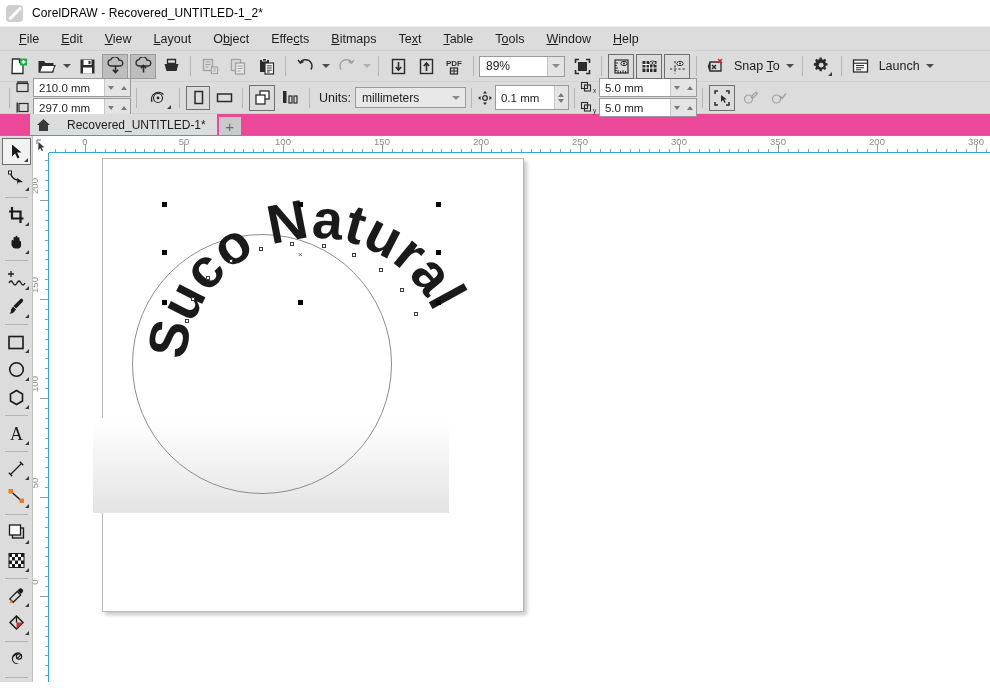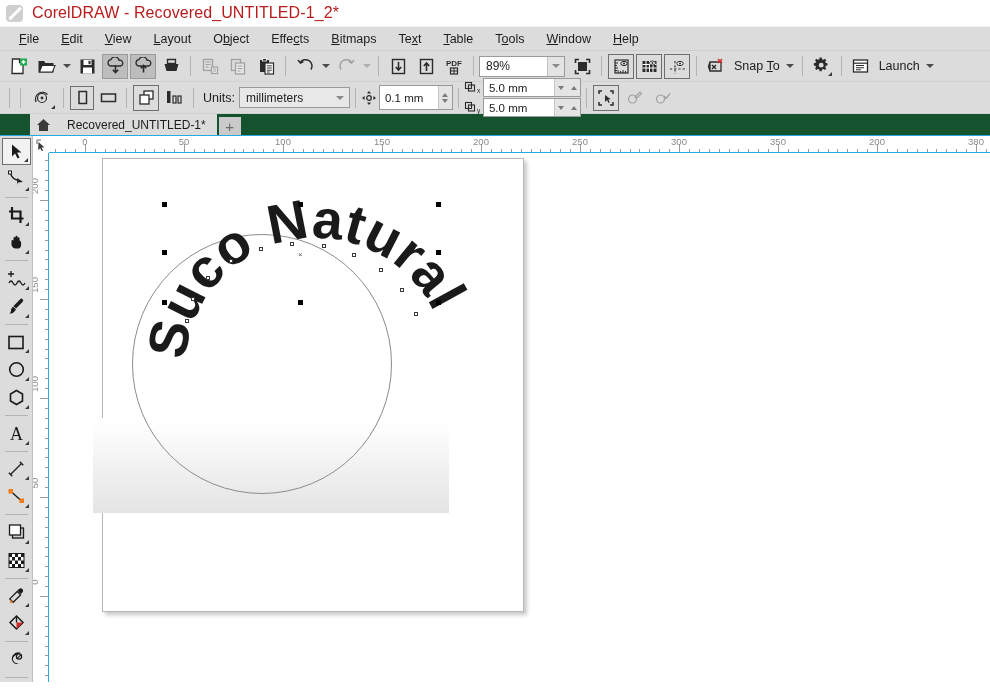--- a/index.html
+++ b/index.html
@@ -31,22 +31,22 @@
   }
   .app-logo::after {
     content: "";
     position: absolute;
     left: 1px; top: 7px;
     width: 16px; height: 2.5px;
     background: #ffffff;
     transform: rotate(-45deg);
   }
   .title-text {
-    font-size: 16px;
-    color: #b91c1c;
+    font-size: 12px;
+    color: #000000;
     letter-spacing: 0.1px;
   }
 
   
   .menubar {
     height: 24px;
     background: #dcdcdc;
     display: flex;
     align-items: center;
     padding-left: 8px;
@@ -163,21 +163,21 @@
     border-left: 3.5px solid transparent;
     border-right: 3.5px solid transparent;
     border-top: 4px solid #7a7a7a;
   }
   .stack2 { display: flex; flex-direction: column; gap: 1px; }
   .pairrow { display: flex; align-items: center; gap: 3px; }
 
   
   .tabbar {
     height: 22px;
-    background: #14532d;
+    background: #ec4899;
     display: flex;
     align-items: flex-end;
     border-bottom: 1px solid #2aa8e0;
     padding-left: 30px;
   }
   .home-tab {
     width: 26px; height: 21px;
     display: flex; align-items: center; justify-content: center;
     background: #dcdcdc;
     cursor: default;
@@ -583,20 +583,48 @@
   </div>
   <div class="tb-label">Launch</div>
   <div class="caret"></div>
 </div>
 
 <div class="toolbar tb2">
 
 
   <div class="sep"></div>
 
+  <div class="stack2">
+    <div class="pairrow">
+      <svg width="15" height="15" viewBox="0 0 15 15">
+        <rect x="2" y="3.5" width="11" height="8" fill="none" stroke="#2b2b2b" stroke-width="1.2"></rect>
+        <path d="M2 2 h11" stroke="#2b2b2b" stroke-width="1.4"></path>
+      </svg>
+      <div class="spin" style="width:98px;">
+        <span class="val">210.0 mm</span>
+        <span class="arrows">
+            <i class="dn"></i>
+            <i class="up"></i>
+          </span>
+      </div>
+    </div>
+    <div class="pairrow">
+      <svg width="15" height="15" viewBox="0 0 15 15">
+        <rect x="4" y="3.5" width="9" height="8" fill="none" stroke="#2b2b2b" stroke-width="1.2"></rect>
+        <path d="M2.2 2.5 v10" stroke="#2b2b2b" stroke-width="1.4"></path>
+      </svg>
+      <div class="spin" style="width:98px;">
+        <span class="val">297.0 mm</span>
+        <span class="arrows">
+            <i class="dn"></i>
+            <i class="up"></i>
+          </span>
+      </div>
+    </div>
+  </div>
 
   <div class="sep"></div>
 
   <div class="tbtn" style="width:30px;height:27px;">
     <svg width="20" height="20" viewBox="0 0 20 20">
       <path d="M4 14 a7 7 0 0 1 11.5-7.5" fill="none" stroke="#2b2b2b" stroke-width="1.3"></path>
       <circle cx="10" cy="10" r="4.5" fill="none" stroke="#2b2b2b" stroke-width="1.2"></circle>
       <circle cx="10" cy="10" r="1.4" fill="#2b2b2b"></circle>
     </svg>
     <span style="position:absolute;right:1px;bottom:1px;width:0;height:0;border-left:4px solid transparent;border-bottom:4px solid #3a3a3a;"></span>

